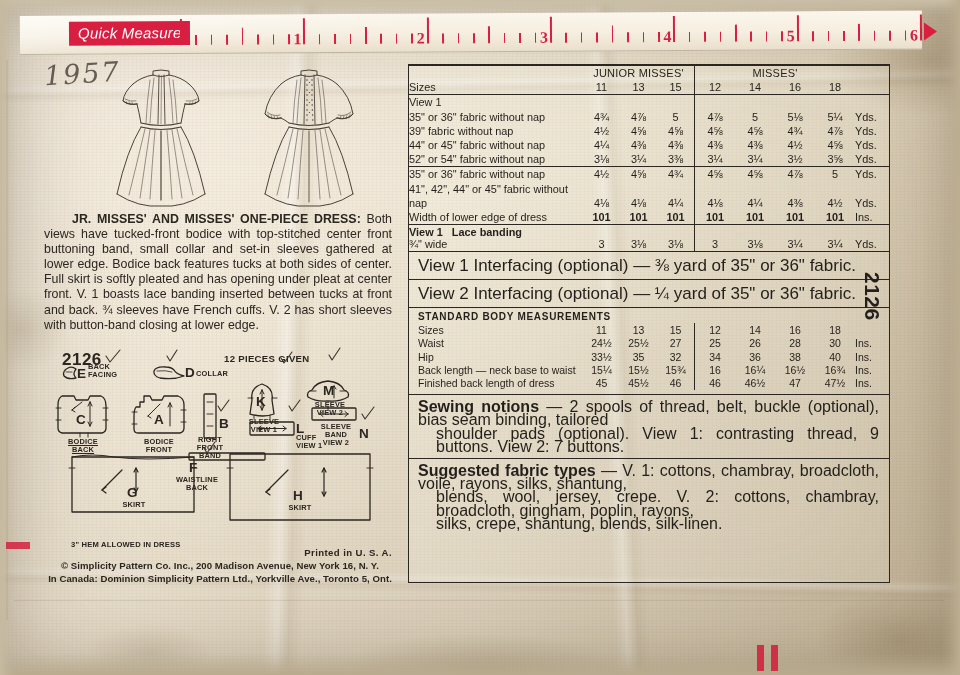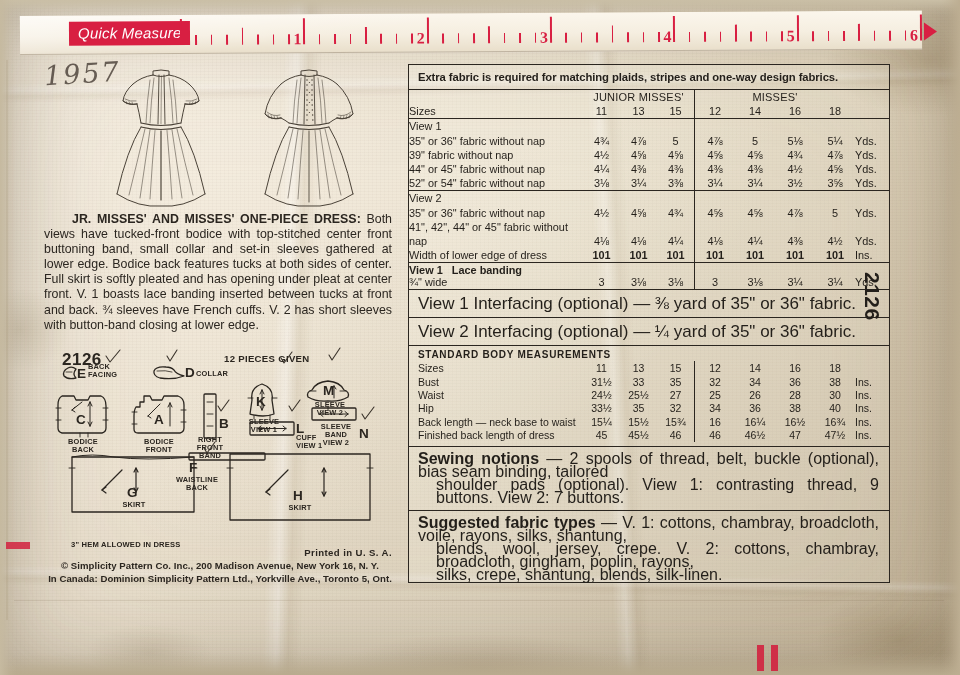--- a/index.html
+++ b/index.html
@@ -508,21 +508,21 @@
       </g>
     </svg>
 
     <div class="piece-letter" style="left:33px;top:16px;">E</div>
     <div class="piece-label" style="left:44px;top:13px;width:44px;text-align:left;">BACK FACING</div>
 
     <div class="piece-letter" style="left:141px;top:15px;">D</div>
     <div class="piece-label" style="left:152px;top:20px;width:40px;text-align:left;">COLLAR</div>
 
     <div class="piece-letter" style="left:32px;top:62px;">C</div>
-    <div class="piece-label" style="left:14px;top:88px;width:50px;">BODICE BACK</div>
+    <div class="piece-label" style="left:14px;top:88px;width:50px;text-decoration:underline;">BODICE BACK</div>
 
     <div class="piece-letter" style="left:110px;top:62px;">A</div>
     <div class="piece-label" style="left:90px;top:88px;width:50px;">BODICE FRONT</div>
 
     <div class="piece-letter" style="left:175px;top:66px;">B</div>
     <div class="piece-label" style="left:145px;top:86px;width:42px;">RIGHT FRONT BAND</div>
 
     <div class="piece-letter" style="left:212px;top:44px;">K</div>
     <div class="piece-label" style="left:199px;top:68px;width:42px;">SLEEVE VIEW 1</div>
 
@@ -548,21 +548,20 @@
   </div>
 
   <div id="imprint">
     <div id="printed-usa">Printed in U. S. A.</div>
     <div id="copyright-1">© Simplicity Pattern Co. Inc., 200 Madison Avenue, New York 16, N. Y.</div>
     <div id="copyright-2">In Canada: Dominion Simplicity Pattern Ltd., Yorkville Ave., Toronto 5, Ont.</div>
   </div>
 
   <div id="chart-panel">
 
-    <div id="extra-fabric-note">Extra fabric is required for matching plaids, stripes and one-way design fabrics.</div>
     <div class="hr"></div>
 
     <table class="fab">
       <tbody>
           <tr>
         <td class="lbl"></td>
         <td class="grouphead" colspan="3">JUNIOR MISSES'</td>
         <td class="grouphead divider" colspan="4">MISSES'</td>
         <td class="unit"></td>
       </tr>
@@ -628,31 +627,20 @@
             <td class="num">3⅛</td>
             <td class="num">3¼</td>
             <td class="num">3⅜</td>
             <td class="num m divider">3¼</td>
             <td class="num m">3¼</td>
             <td class="num m">3½</td>
             <td class="num m">3⅝</td>
             <td class="unit">Yds.</td>
           </tr>
           <tr>
-            <td class="lbl sectionhead">View 2</td>
-            <td class="num"></td>
-            <td class="num"></td>
-            <td class="num"></td>
-            <td class="num m divider"></td>
-            <td class="num m"></td>
-            <td class="num m"></td>
-            <td class="num m"></td>
-            <td class="unit"></td>
-          </tr>
-          <tr>
             <td class="lbl">35" or 36" fabric without nap</td>
             <td class="num">4½</td>
             <td class="num">4⅝</td>
             <td class="num">4¾</td>
             <td class="num m divider">4⅝</td>
             <td class="num m">4⅝</td>
             <td class="num m">4⅞</td>
             <td class="num m">5</td>
             <td class="unit">Yds.</td>
           </tr>
@@ -714,31 +702,20 @@
           <tr>
             <td class="lbl">Sizes</td>
             <td class="num">11</td>
             <td class="num">13</td>
             <td class="num">15</td>
             <td class="num m divider">12</td>
             <td class="num m">14</td>
             <td class="num m">16</td>
             <td class="num m">18</td>
             <td class="unit"></td>
-          </tr>
-          <tr>
-            <td class="lbl">Bust</td>
-            <td class="num">31½</td>
-            <td class="num">33</td>
-            <td class="num">35</td>
-            <td class="num m divider">32</td>
-            <td class="num m">34</td>
-            <td class="num m">36</td>
-            <td class="num m">38</td>
-            <td class="unit">Ins.</td>
           </tr>
           <tr>
             <td class="lbl">Waist</td>
             <td class="num">24½</td>
             <td class="num">25½</td>
             <td class="num">27</td>
             <td class="num m divider">25</td>
             <td class="num m">26</td>
             <td class="num m">28</td>
             <td class="num m">30</td>

